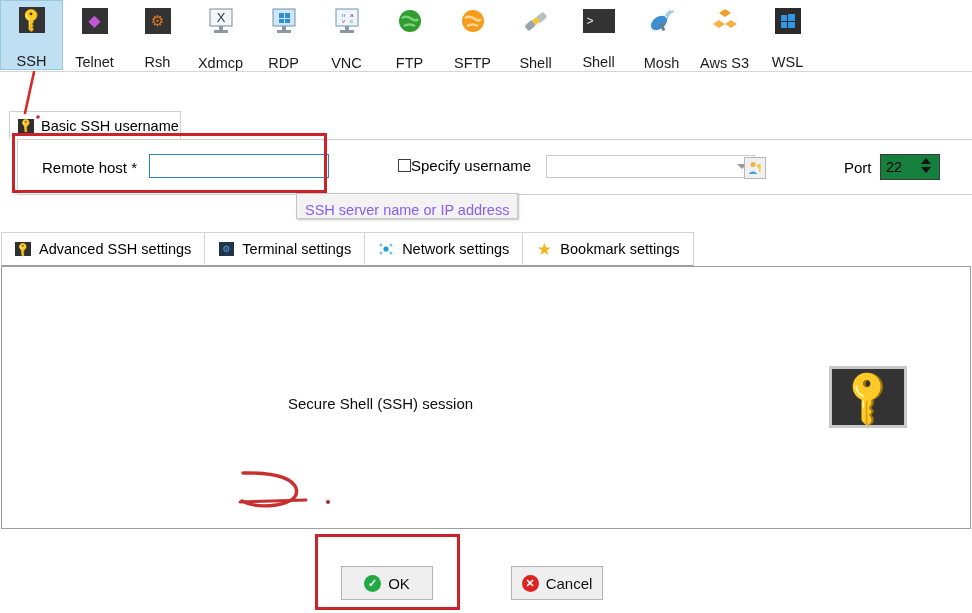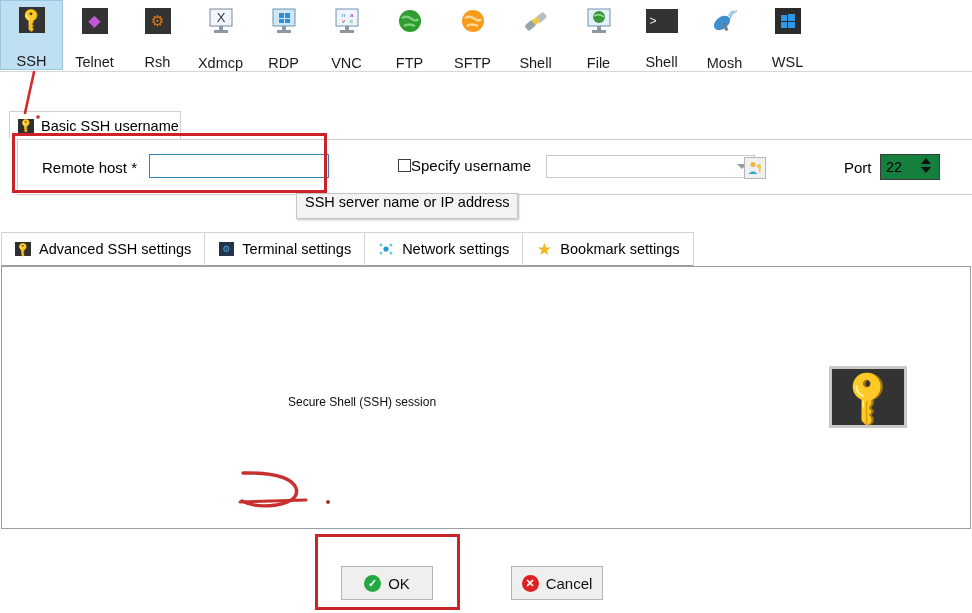--- a/index.html
+++ b/index.html
@@ -181,24 +181,24 @@
   }
 
   
   #tooltip {
     position: absolute;
     left: 296px; top: 193px;
     height: 24px;
     background: #f3f3f3;
     border: 1px solid #c6c6c6;
     box-shadow: 1px 1px 2px rgba(0,0,0,0.25);
-    display: flex; align-items: flex-start;
+    display: flex; align-items: flex-end;
     padding: 0 8px;
     font-size: 14.5px;
-    color: #000000;
+    color: #8b5cf6;
     white-space: nowrap;
     z-index: 6;
   }
 
   
   #sub-tabs {
     position: absolute;
     left: 1px; top: 232px;
     height: 34px;
     display: flex;
@@ -226,21 +226,21 @@
     left: 1px; top: 266px;
     width: 970px;
     height: 263px;
     background: #ffffff;
     border: 1px solid #9e9e9e;
     box-sizing: border-box;
   }
   #session-title {
     position: absolute;
     left: 286px; top: 128px;
-    font-size: 12px;
+    font-size: 15px;
     color: #0d0d0d;
     white-space: nowrap;
   }
   #big-key-icon {
     position: absolute;
     left: 827px; top: 99px;
     width: 78px; height: 62px;
     background: #333333;
     border: 3px solid #c9c9c9;
     box-sizing: border-box;
@@ -393,32 +393,20 @@
     <span class="ico">
       <svg width="30" height="28" viewBox="0 0 30 28">
         <rect x="4" y="15" width="10" height="7" rx="2" fill="#9aa3ab" transform="rotate(-40 9 18)"></rect>
         <rect x="15" y="7" width="10" height="7" rx="2" fill="#b7bec5" transform="rotate(-40 20 10)"></rect>
         <rect x="12" y="11" width="6" height="6" fill="#f2c744" transform="rotate(-40 15 14)"></rect>
       </svg>
     </span>
     <span class="lbl">Shell</span>
   </div>
 
-  <div class="proto">
-    <span class="ico">
-      <svg width="30" height="28" viewBox="0 0 30 28">
-        <rect x="4" y="2" width="22" height="17" fill="#e6f0f8" stroke="#6f93ad"></rect>
-        <circle cx="15" cy="10" r="6" fill="#3a9a3a"></circle>
-        <path d="M10 9 Q15 6 20 10" stroke="#9bdc9b" stroke-width="1.6" fill="none"></path>
-        <rect x="13" y="19" width="4" height="4" fill="#8b98a3"></rect>
-        <rect x="8" y="23" width="14" height="3" fill="#8b98a3"></rect>
-      </svg>
-    </span>
-    <span class="lbl">File</span>
-  </div>
 
   <div class="proto">
     <span class="ico">
       <span class="tile" style="color:#e8e8e8;font-size:12px;justify-content:flex-start;padding-left:4px;">&gt;</span>
     </span>
     <span class="lbl">Shell</span>
   </div>
 
 
   <div class="proto">
@@ -426,20 +414,30 @@
       <svg width="30" height="28" viewBox="0 0 30 28">
         <ellipse cx="12" cy="16" rx="9" ry="6" fill="#3e8fd0" transform="rotate(-35 12 16)"></ellipse>
         <rect x="14" y="16" width="3" height="8" fill="#6f7c86" transform="rotate(-20 15 20)"></rect>
         <path d="M19 9 A7 7 0 0 1 24 4" stroke="#8fc3e8" stroke-width="1.6" fill="none"></path>
         <path d="M20 12 A10 10 0 0 1 27 4" stroke="#8fc3e8" stroke-width="1.6" fill="none"></path>
       </svg>
     </span>
     <span class="lbl">Mosh</span>
   </div>
 
+  <div class="proto">
+    <span class="ico">
+      <svg width="30" height="28" viewBox="0 0 30 28">
+        <polygon points="15,2 21,6 15,10 9,6" fill="#f0a029"></polygon>
+        <polygon points="9,13 15,17 9,21 3,17" fill="#f5b146"></polygon>
+        <polygon points="21,13 27,17 21,21 15,17" fill="#f5b146"></polygon>
+      </svg>
+    </span>
+    <span class="lbl">Aws S3</span>
+  </div>
 
   <div class="proto">
     <span class="ico">
       <span class="tile sq" style="background:#2b2b2b;">
         <svg width="16" height="16" viewBox="0 0 16 16">
           <rect x="1" y="2" width="6" height="6" fill="#2f97e8"></rect>
           <rect x="8" y="1" width="7" height="7" fill="#2f97e8"></rect>
           <rect x="1" y="9" width="6" height="6" fill="#2f97e8"></rect>
           <rect x="8" y="9" width="7" height="6" fill="#2f97e8"></rect>
         </svg>

